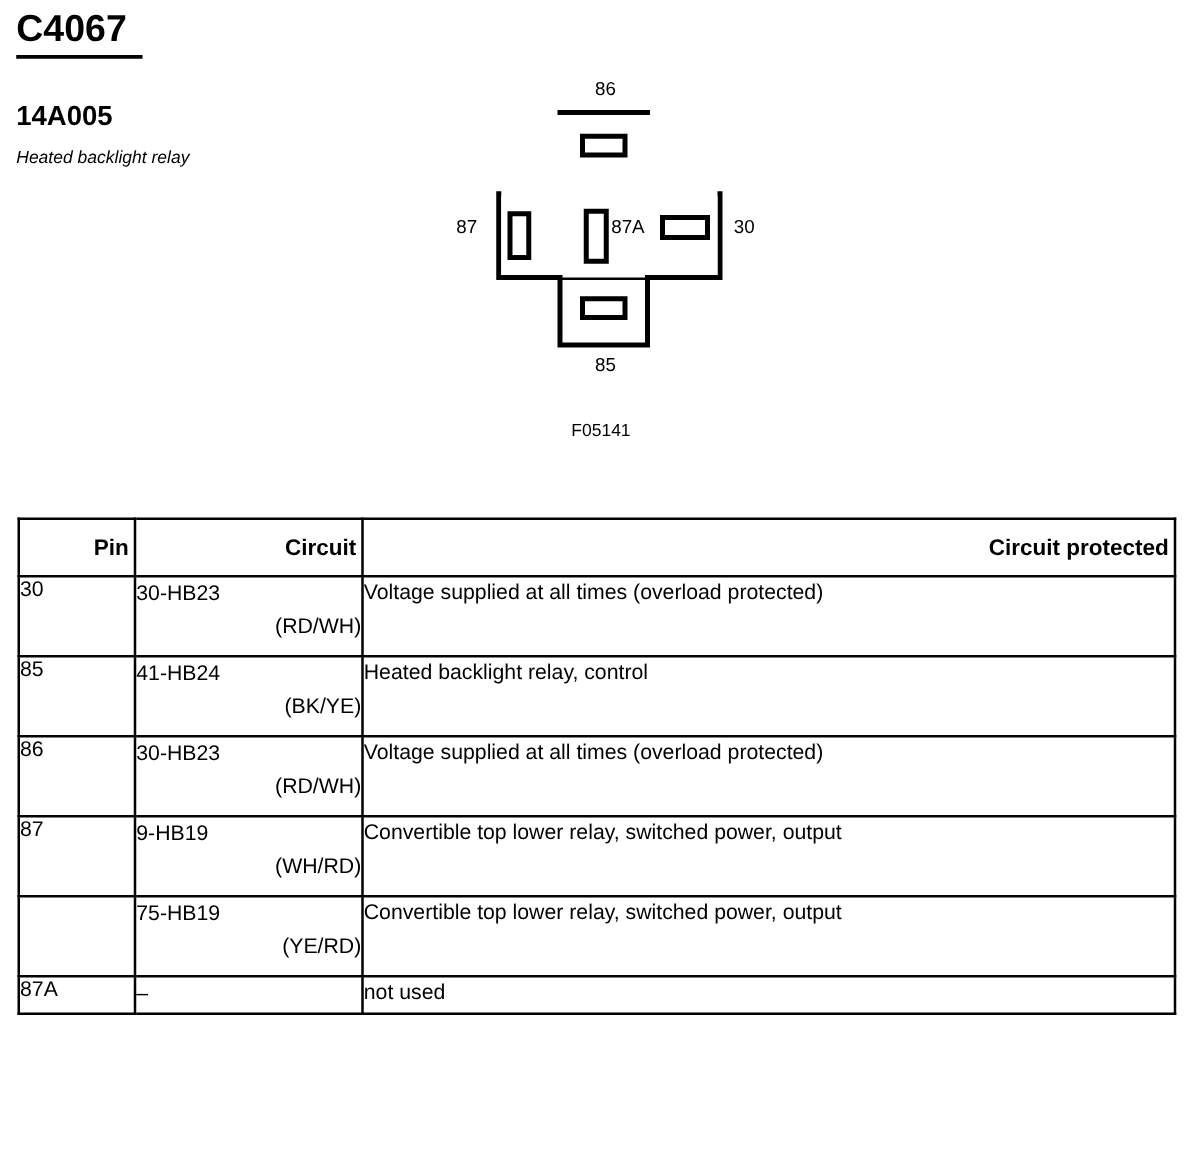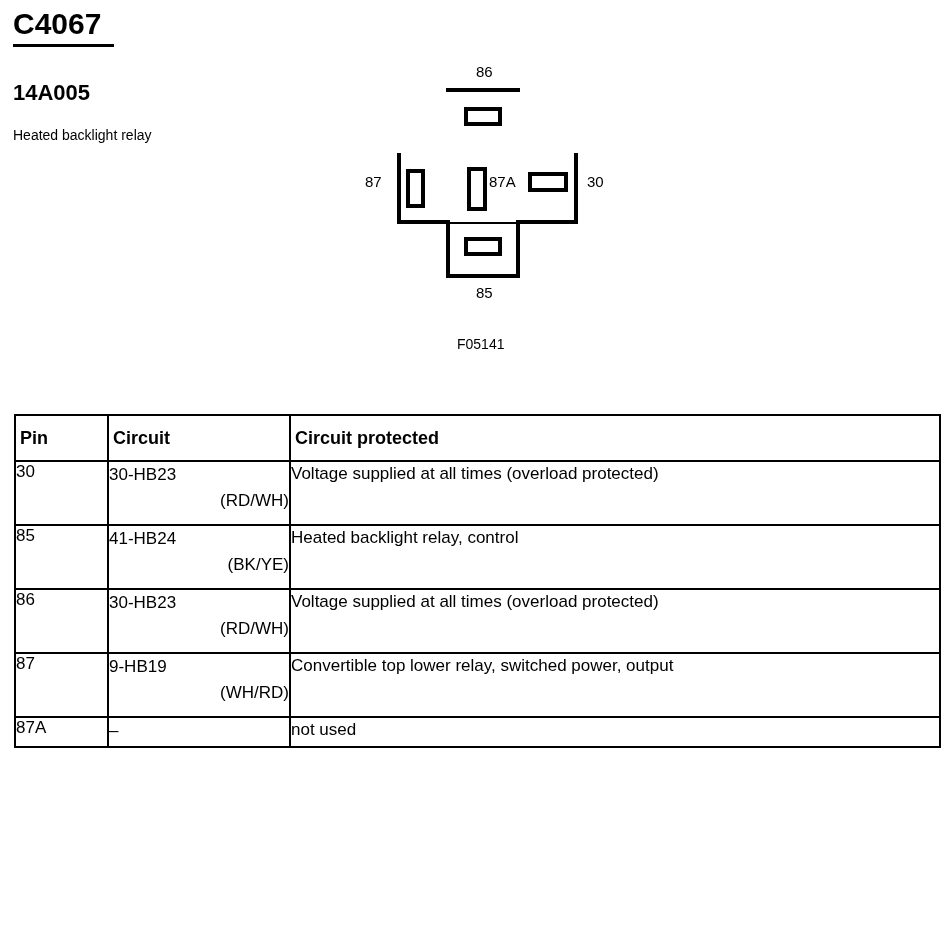--- a/index.html
+++ b/index.html
@@ -40,24 +40,25 @@
     left: 13px;
     top: 80px;
     font-size: 22px;
     font-weight: bold;
     line-height: 26px;
     white-space: nowrap;
   }
   #component-description {
     position: absolute;
     left: 13px;
-    top: 126px;
+    top: 116px;
     font-size: 14px;
     line-height: 19px;
     width: 180px;
+    font-style: italic;
   }
 
   
   #connector-diagram {
     position: absolute;
     left: 350px;
     top: 55px;
     width: 280px;
     height: 310px;
   }
@@ -137,21 +138,21 @@
     padding: 0;
     vertical-align: top;
     font-size: 17px;
     font-weight: normal;
     text-align: left;
   }
   #pin-table thead th {
     height: 44px;
     font-weight: bold;
     font-size: 18px;
-    text-align: left;
+    text-align: right;
     vertical-align: middle;
     padding: 0 4px;
   }
   .col-pin    { width: 93px; }
   .col-circuit{ width: 182px; }
   .col-func   { width: 650px; }
 
   td.cell-pin {
     text-align: center;
     padding-top: 10px;
@@ -232,19 +233,24 @@
       <tr class="row-tall">
         <td class="cell-pin">86</td>
         <td class="cell-circuit"><span>30-HB23</span><span class="circuit-line2">(RD/WH)</span></td>
         <td class="cell-func">Voltage supplied at all times (overload protected)</td>
       </tr>
       <tr class="row-tall">
         <td class="cell-pin">87</td>
         <td class="cell-circuit"><span>9-HB19</span><span class="circuit-line2">(WH/RD)</span></td>
         <td class="cell-func">Convertible top lower relay, switched power, output</td>
       </tr>
+      <tr class="row-tall">
+        <td class="cell-pin blank-cell"></td>
+        <td class="cell-circuit"><span>75-HB19</span><span class="circuit-line2">(YE/RD)</span></td>
+        <td class="cell-func">Convertible top lower relay, switched power, output</td>
+      </tr>
       <tr class="row-short">
         <td class="cell-pin">87A</td>
         <td class="cell-circuit"><span>–</span></td>
         <td class="cell-func">not used</td>
       </tr>
     </tbody>
 </table>
 
 </body></html>

